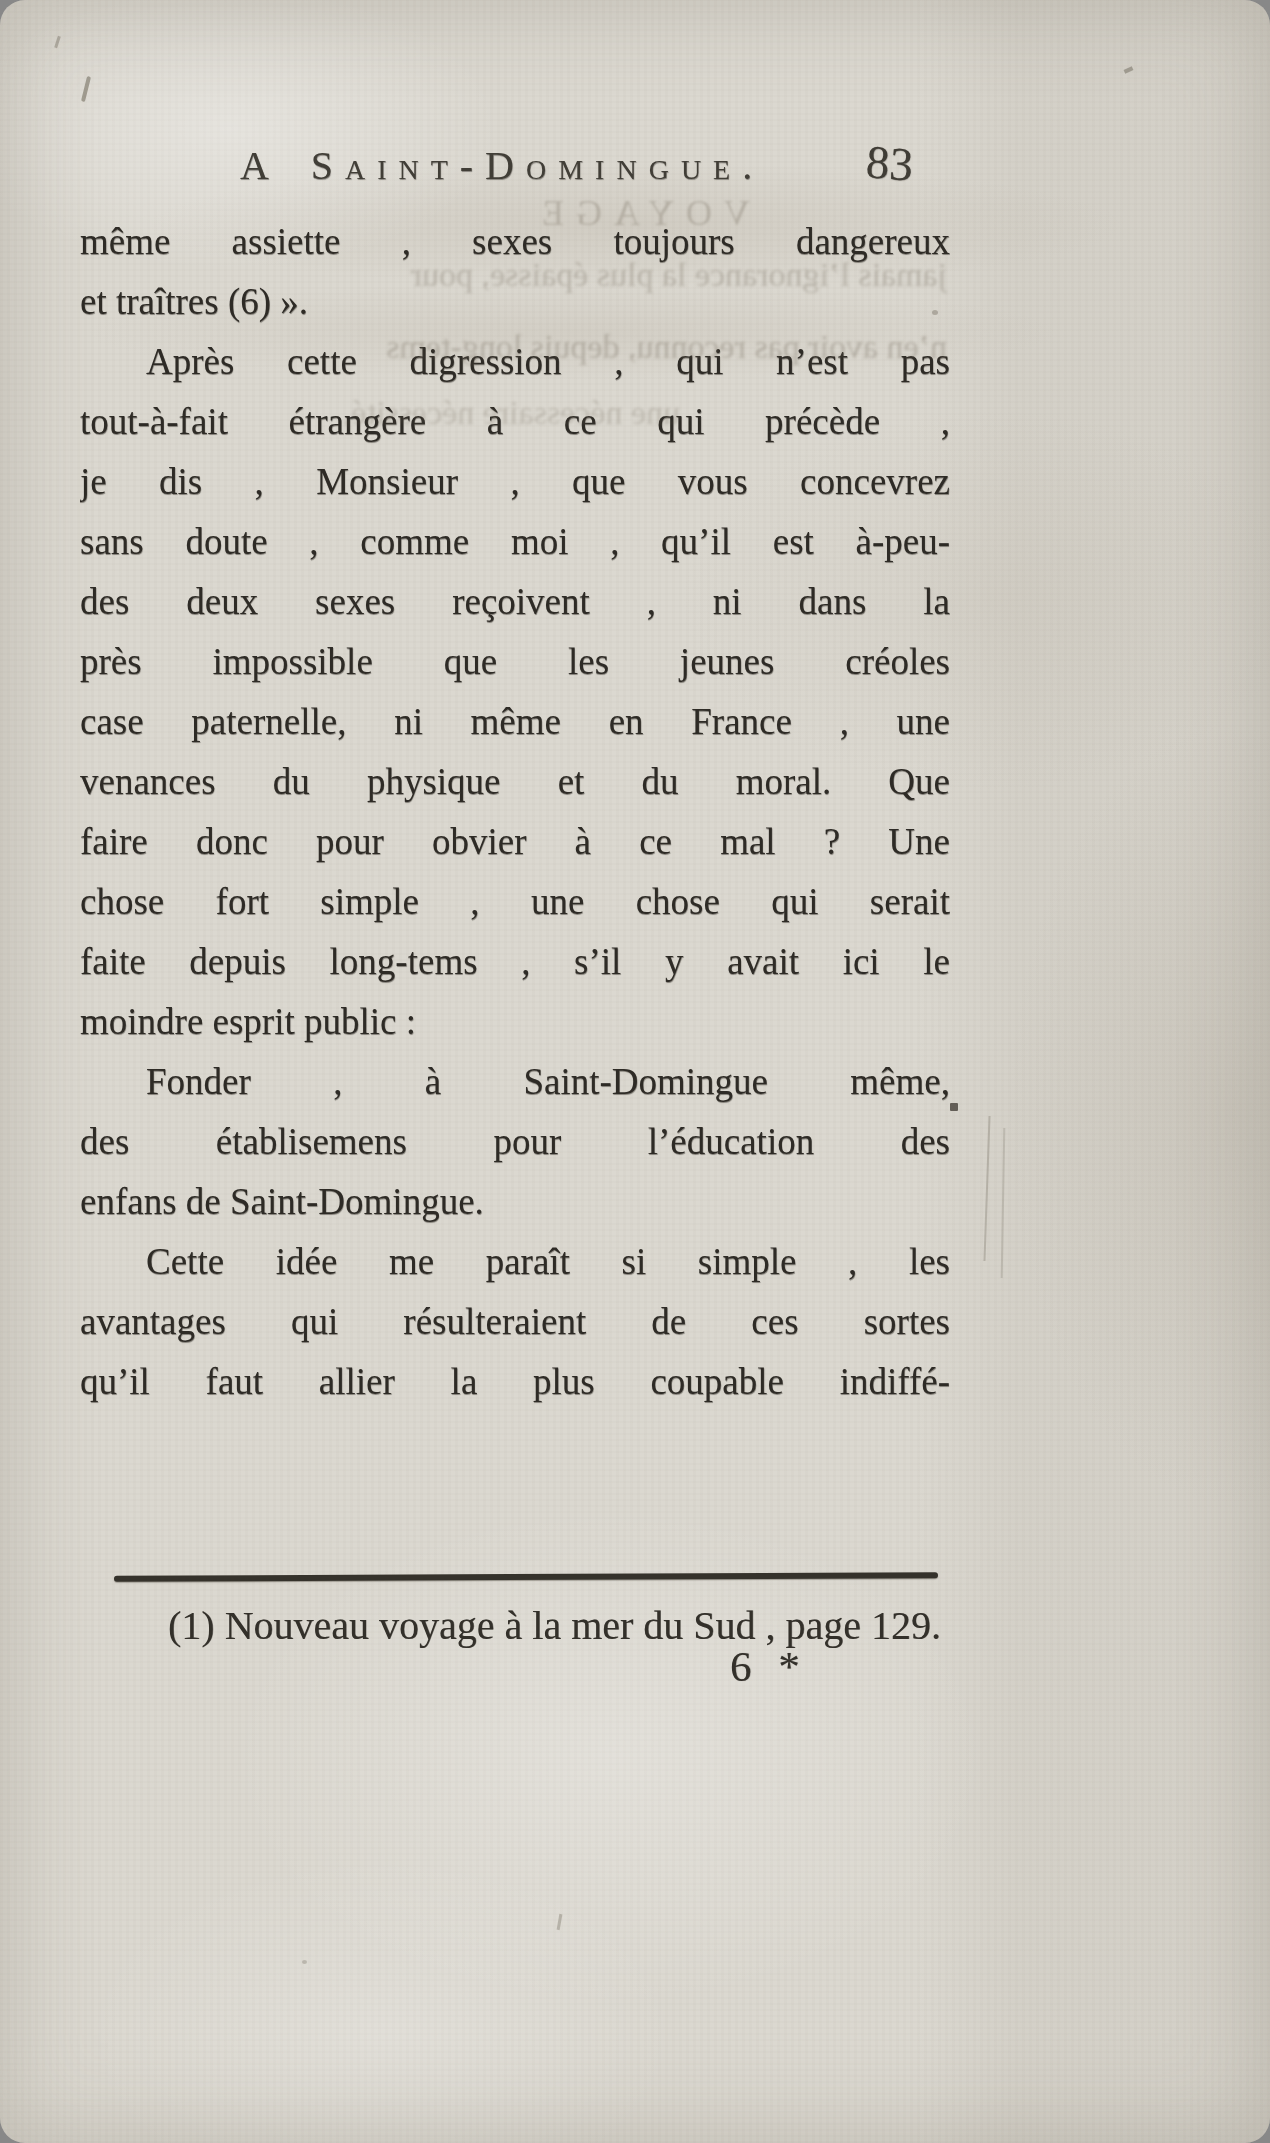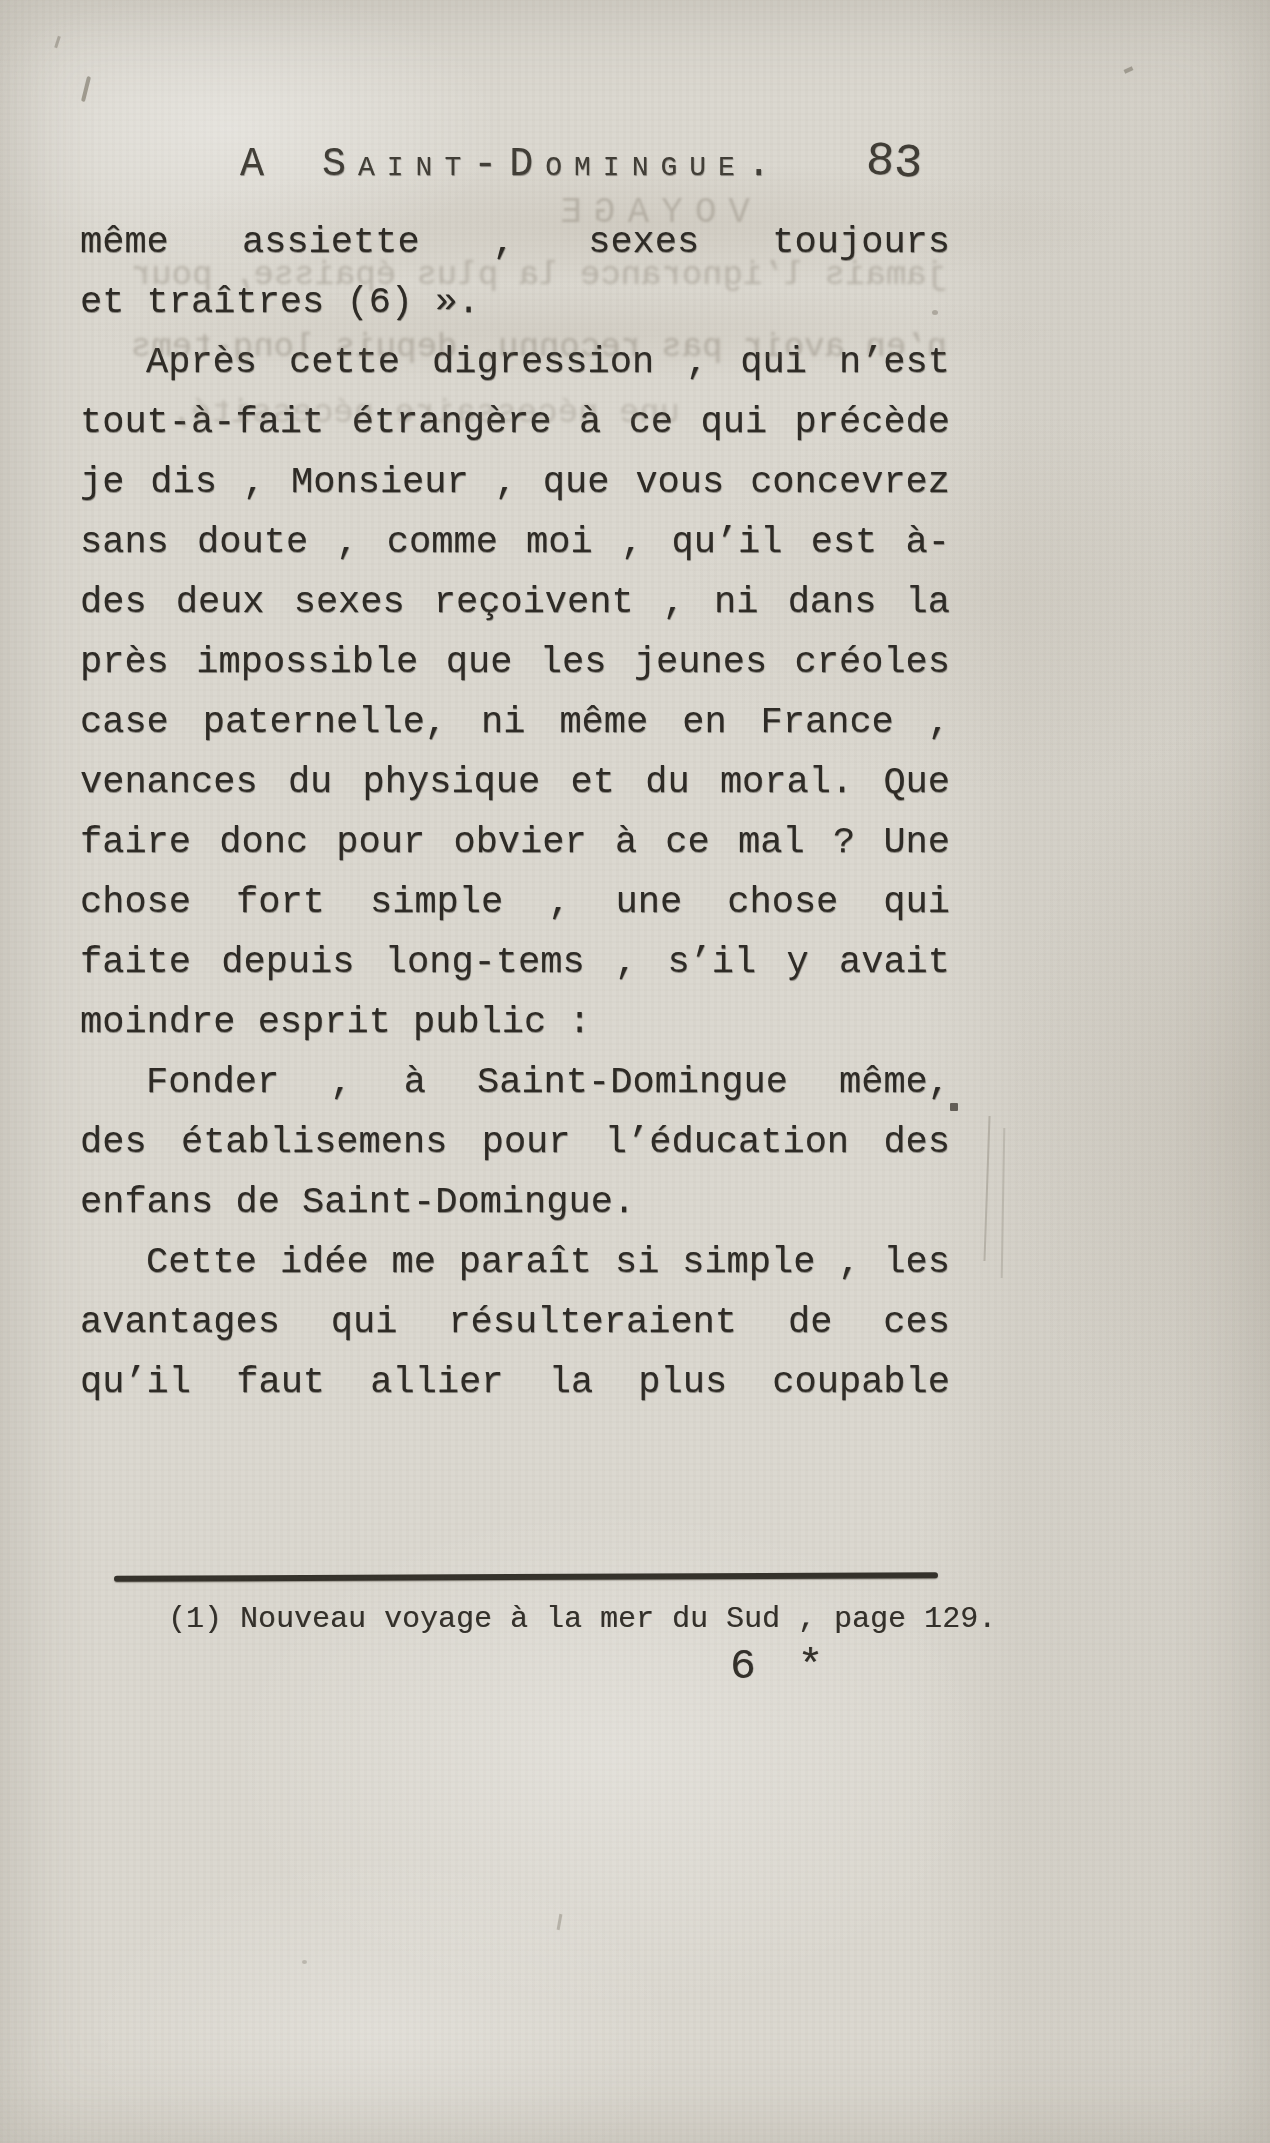--- a/index.html
+++ b/index.html
@@ -1,33 +1,34 @@
 <!DOCTYPE html>
 <html><head>
 <meta charset="utf-8">
 <style>
   html,body { margin:0; padding:0; background:#888; }
   .page {
     position:relative;
     width:1270px; height:2143px;
     margin:0 auto;
     overflow:hidden;
-    font-family:Liberation Mono, monospace;
+    font-family:Liberation Serif, serif;
     background-color:#dbd8d0;
     background-image:
       radial-gradient(ellipse 420px 220px at 18% 6%, rgba(255,255,255,0.30), transparent 65%),
       radial-gradient(ellipse 700px 90px at 50% 10.5%, rgba(168,158,142,0.20), transparent 70%),
       radial-gradient(ellipse 700px 70px at 45% 15.5%, rgba(168,158,142,0.16), transparent 70%),
       radial-gradient(ellipse 520px 320px at 78% 28%, rgba(178,170,156,0.14), transparent 60%),
       radial-gradient(ellipse 640px 420px at 48% 82%, rgba(255,255,255,0.22), transparent 60%),
       radial-gradient(ellipse 320px 560px at 97% 52%, rgba(166,158,144,0.22), transparent 70%),
       radial-gradient(ellipse 500px 300px at 30% 95%, rgba(255,255,255,0.18), transparent 60%),
       linear-gradient(90deg, rgba(150,143,130,0.00) 0 72%, rgba(150,143,130,0.10) 80% 100%),
       repeating-linear-gradient(90deg, rgba(160,152,140,0.05) 0 3px, rgba(0,0,0,0) 3px 7px),
       repeating-linear-gradient(0deg, rgba(150,142,130,0.04) 0 2px, rgba(0,0,0,0) 2px 6px);
+    border-radius: 25px;
   }
   .page::after {
     content:""; position:absolute; inset:0; pointer-events:none;
     box-shadow: inset 0 0 90px rgba(115,108,94,0.28);
   }
 
   .header { position:absolute; top:142px; left:0; width:100%; height:70px; }
   .header-title {
     position:absolute; left:240px; top:0;
     font-variant:small-caps;
@@ -56,21 +57,21 @@
 
   .rule {
     position:absolute; left:114px; top:1574px; width:824px; height:6px;
     background:#35322b; border-radius:3px;
     transform:rotate(-0.25deg);
     box-shadow:0 1px 1px rgba(60,55,45,0.4);
   }
 
   .footnote {
     position:absolute; left:168px; top:1602px;
-    font-size:30px; color:#33302a; white-space:nowrap;
+    font-size:40px; color:#33302a; white-space:nowrap;
     text-shadow:0.4px 0.4px 0.6px rgba(40,36,30,0.45);
   }
   .signature {
     position:absolute; left:730px; top:1642px;
     font-size:43px; color:#33302a; letter-spacing:8px;
     text-shadow:0.4px 0.4px 0.7px rgba(40,36,30,0.45);
   }
 
   .ghost {
     position:absolute;

